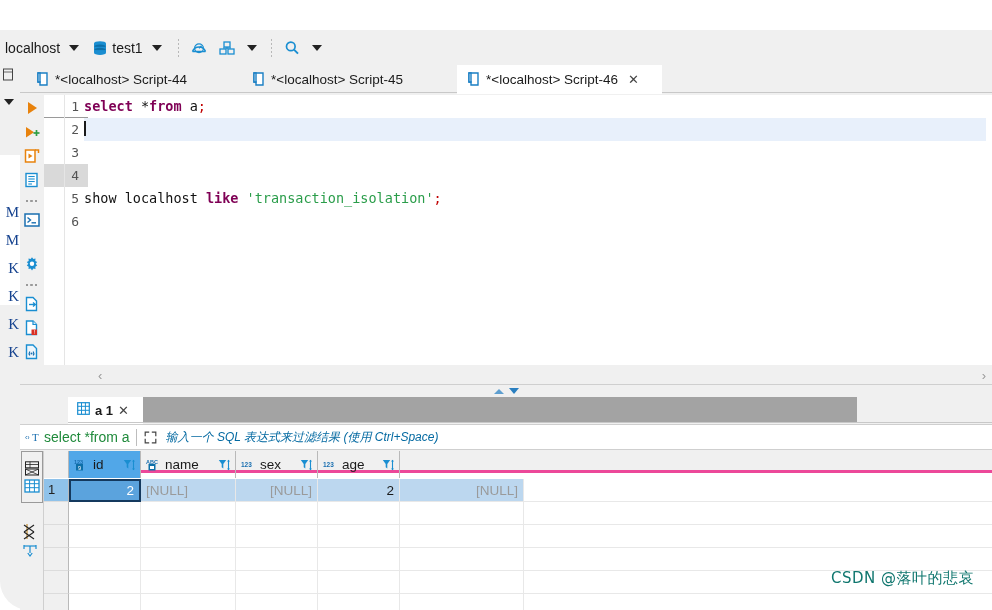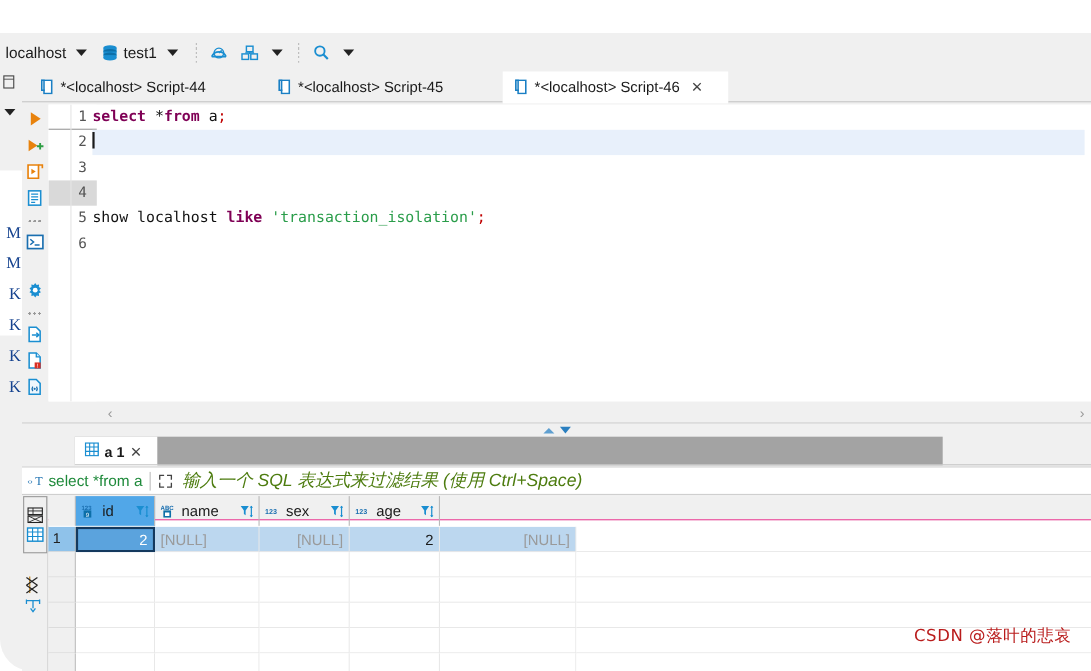--- a/index.html
+++ b/index.html
@@ -138,39 +138,39 @@
   
   .filterbar {
     position:absolute; left:20px; top:424px; width:972px; height:26px;
     background:#ffffff; border:1px solid #cfcfcf; border-left:none; border-right:none;
     display:flex; align-items:center; padding-left:4px;
   }
   .filt-ico { width:17px; height:16px; margin-right:3px; }
   .filt-q { color:#1f8a3b; font-size:14px; }
   .filt-sep { width:1px;height:17px;background:#bdbdbd;margin:0 6px; }
   .filt-expand { width:15px;height:15px;margin-right:8px; }
-  .filt-ph { color:#4d7c0f; font-style: italic; font-size:16px; }
+  .filt-ph { color:#0369a1; font-style: italic; font-size:12px; }
 
   
   .gridwrap { position:absolute; left:20px; top:451px; width:972px; height:159px; background:#ffffff; }
   .grid-side {
     position:absolute; left:0; top:0; width:24px; height:159px; background:#f0f0f0;
     border-right:1px solid #cfcfcf;
   }
   .gs-box {
     position:absolute; left:1px; top:0; width:22px; height:52px;
     background:#f0f0f0; border:1px solid #9a9a9a;
     display:flex; flex-direction:column; align-items:center; justify-content:center; gap:3px;
   }
   .gs-ico { width:16px; height:15px; }
   .gs-lower { position:absolute; left:3px; top:72px; display:flex; flex-direction:column; gap:6px; }
 
   .grid-head {
     position:absolute; left:24px; top:0; width:948px; height:22px;
-    background:#f0f0f0; border-bottom:1px solid #ec4899;
+    background:#f0f0f0; border-bottom:3px solid #ec4899;
     display:flex;
   }
   .rowhdr-corner { width:25px; height:27px; background:#f0f0f0; border-right:1px solid #b9b9b9; }
   .col {
     height:27px; display:flex; align-items:center; gap:3px;
     padding:0 4px 0 5px; border-right:1px solid #b9b9b9;
     font-size:13.5px; position:relative;
   }
   .col.sel { background:#51a7e8; }
   .col-type { width:16px; height:13px; flex:0 0 auto; }
@@ -194,21 +194,21 @@
     background:#5ba3dd; color:#ffffff; border:2px solid #14395e;
   }
   .null { color:#9a9a9a; }
   .right { justify-content:flex-end; }
   .tail { flex:1 1 auto; background:#ffffff; border-bottom:1px solid #e8e8e8; }
   .grow.sel .tail { background:#ffffff; }
 
   
   .watermark {
     position:absolute; right:18px; bottom:22px;
-    font-size:15px; color:#b91c1c; letter-spacing:0.5px;
+    font-size:15px; color:#0f766e; letter-spacing:0.5px;
     font-family: "DejaVu Sans", sans-serif;
   }
 </style>
 </head>
 <body>
 
 <div class="app">
 
   <div class="top-strip"></div>
 

